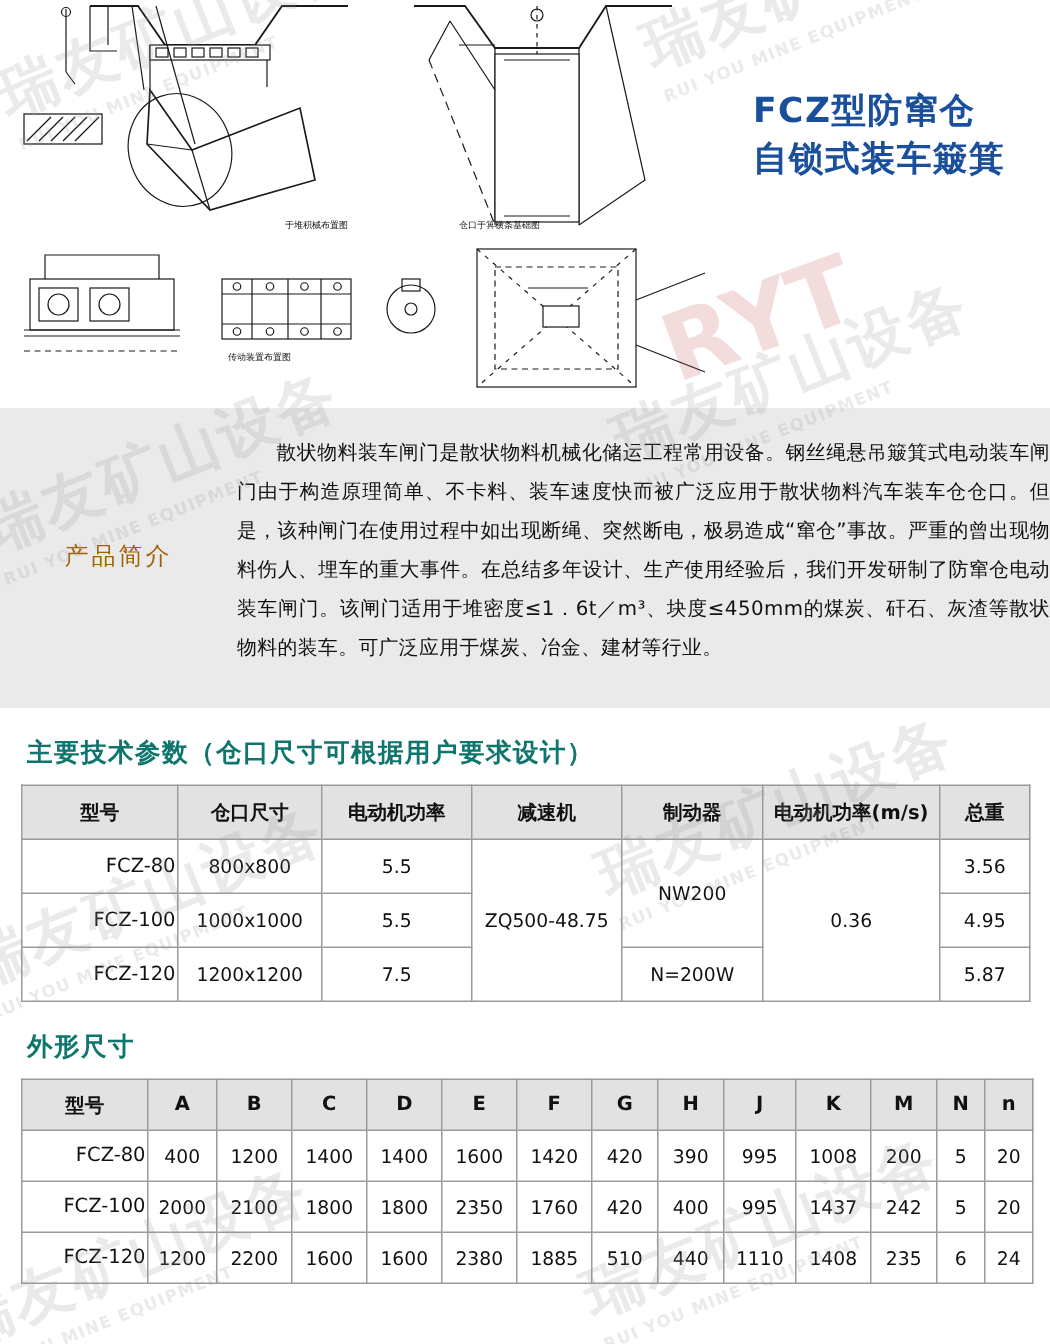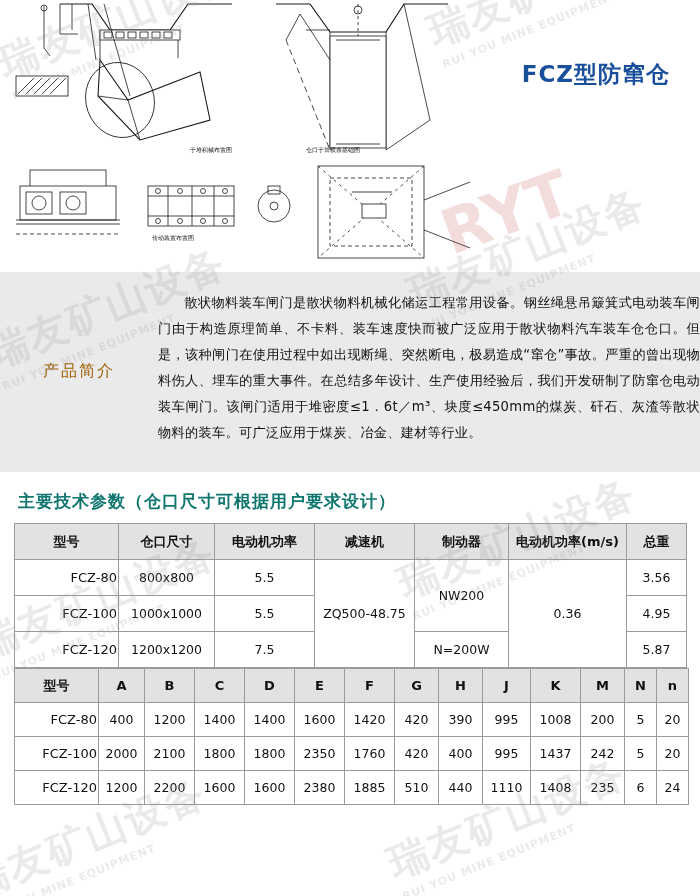--- a/index.html
+++ b/index.html
@@ -189,20 +189,21 @@
       </g>
       <g fill="#111" font-family="DejaVu Sans" font-size="6">
         <text x="190" y="152">于堆积械布置图</text>
         <text x="306" y="152">仓口于箅横条基础图</text>
         <text x="152" y="240">传动装置布置图</text>
       </g>
     </svg>
 
     <div class="title-block">
       <div>FCZ型防窜仓</div>
+      <div>自锁式装车簸箕</div>
     </div>
   </div>
 
   <div class="intro">
     <div class="intro-label">产品简介</div>
     <div class="intro-body">散状物料装车闸门是散状物料机械化储运工程常用设备。钢丝绳悬吊簸箕式电动装车闸门由于构造原理简单、不卡料、装车速度快而被广泛应用于散状物料汽车装车仓仓口。但是，该种闸门在使用过程中如出现断绳、突然断电，极易造成“窜仓”事故。严重的曾出现物料伤人、埋车的重大事件。在总结多年设计、生产使用经验后，我们开发研制了防窜仓电动装车闸门。该闸门适用于堆密度≤1．6t／m³、块度≤450mm的煤炭、矸石、灰渣等散状物料的装车。可广泛应用于煤炭、冶金、建材等行业。</div>
   </div>
 
   <div class="section">
     <div class="sec-title">主要技术参数（仓口尺寸可根据用户要求设计）</div>
@@ -248,20 +249,21 @@
           <td>1200x1200</td>
           <td>7.5</td>
           <td>N=200W</td>
           <td>5.87</td>
         </tr>
       </tbody>
     </table>
   </div>
 
   <div class="section">
+    <div class="sec-title">外形尺寸</div>
     <table class="t2">
       <colgroup>
         <col style="width:84px">
           <col style="width:46px">
           <col style="width:50px">
           <col style="width:50px">
         <col style="width:50px">
           <col style="width:50px">
           <col style="width:50px">
           <col style="width:44px">

